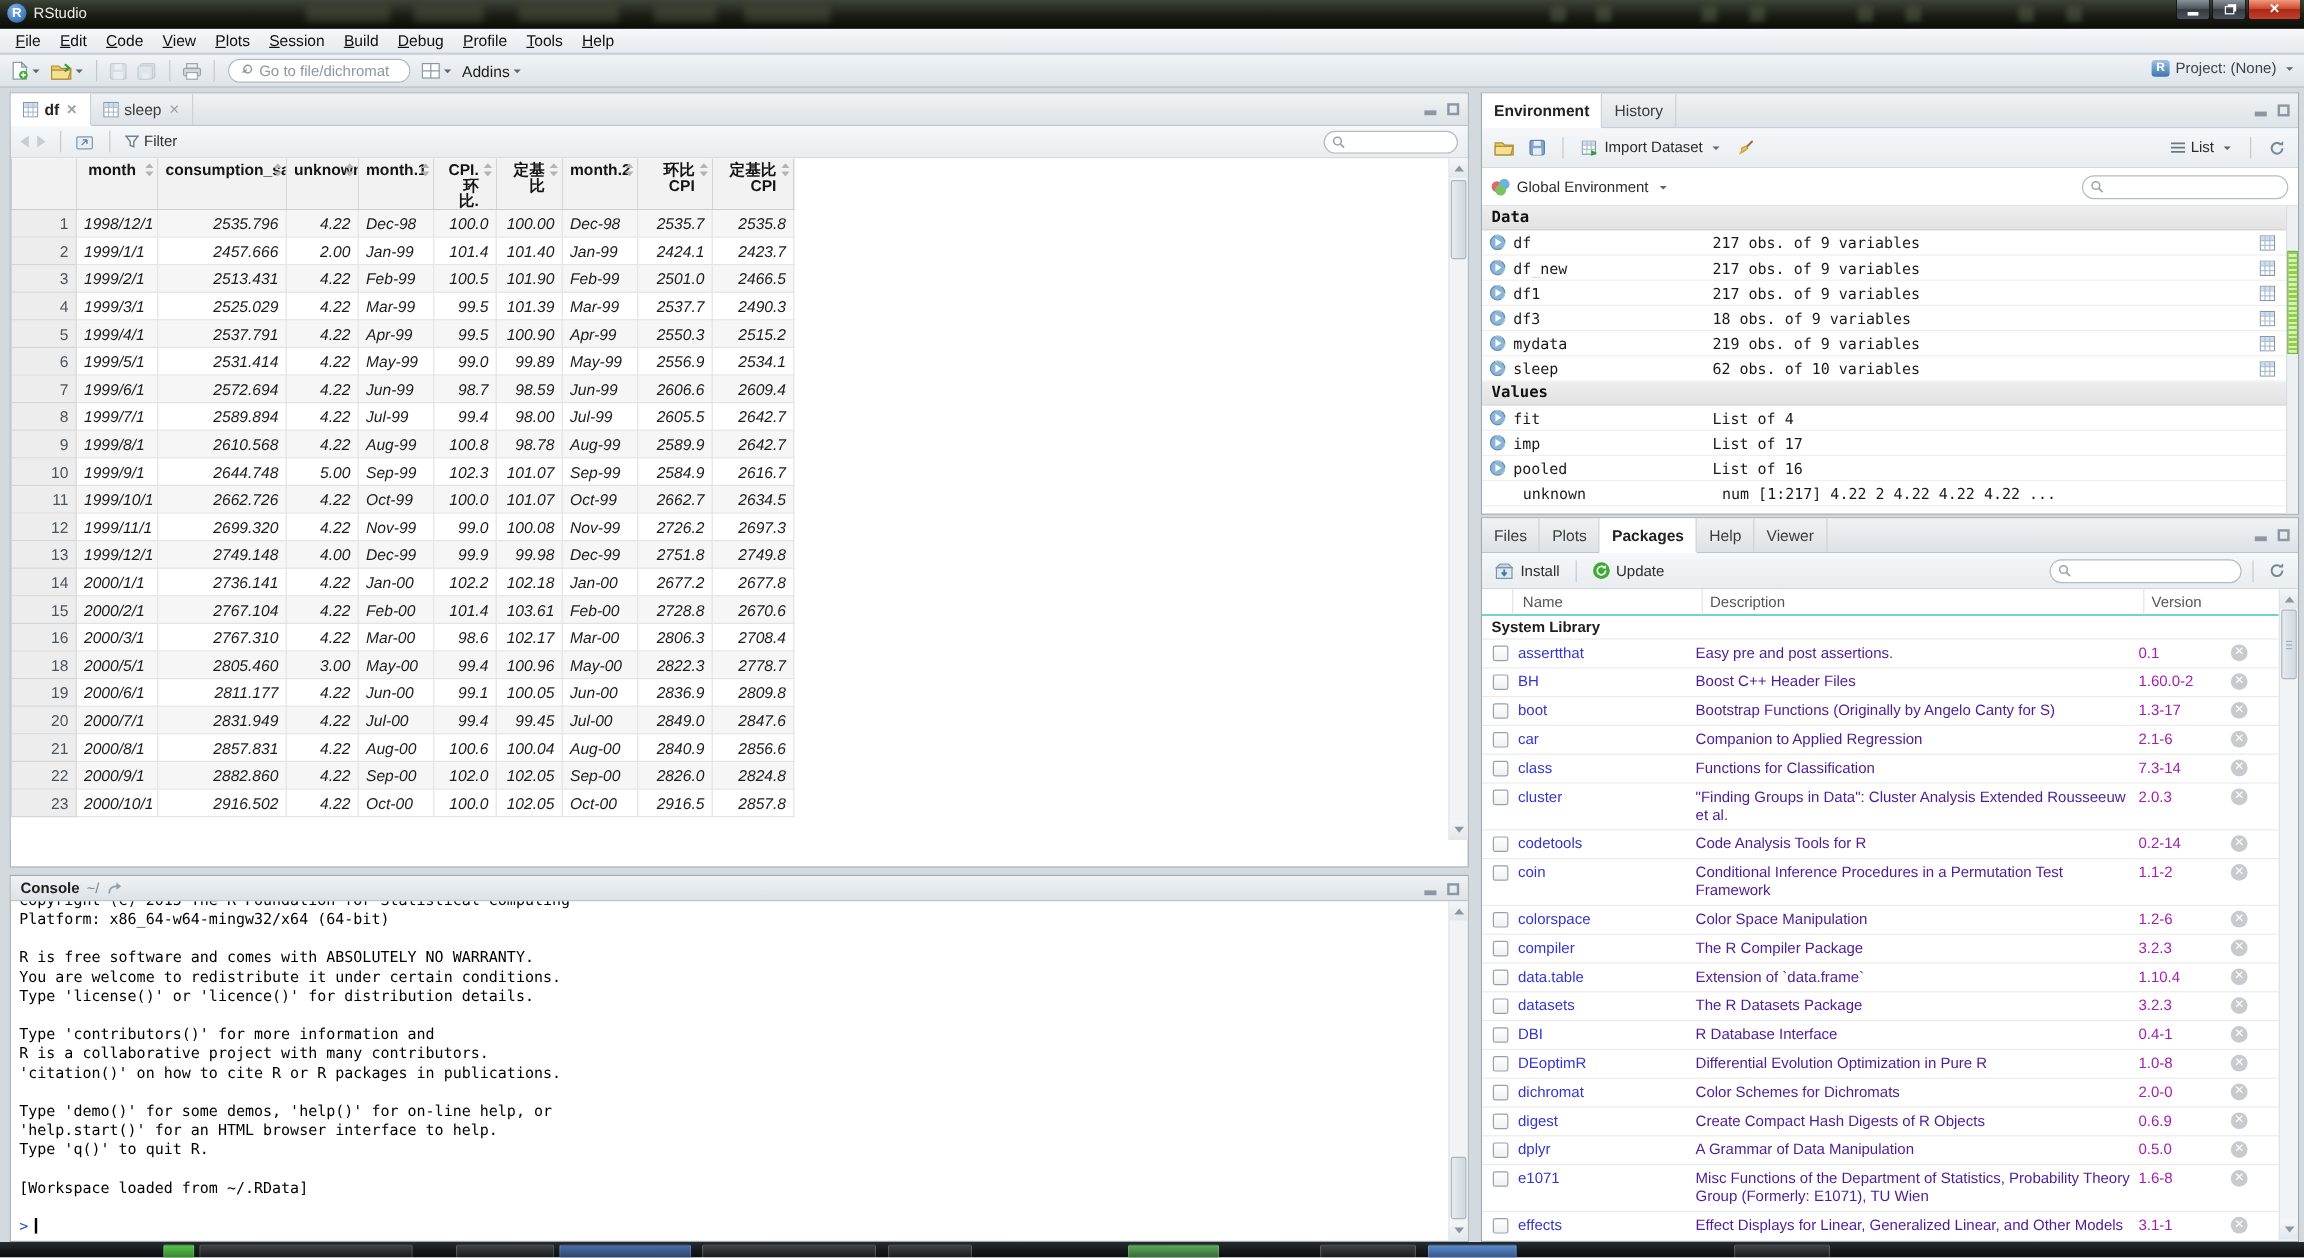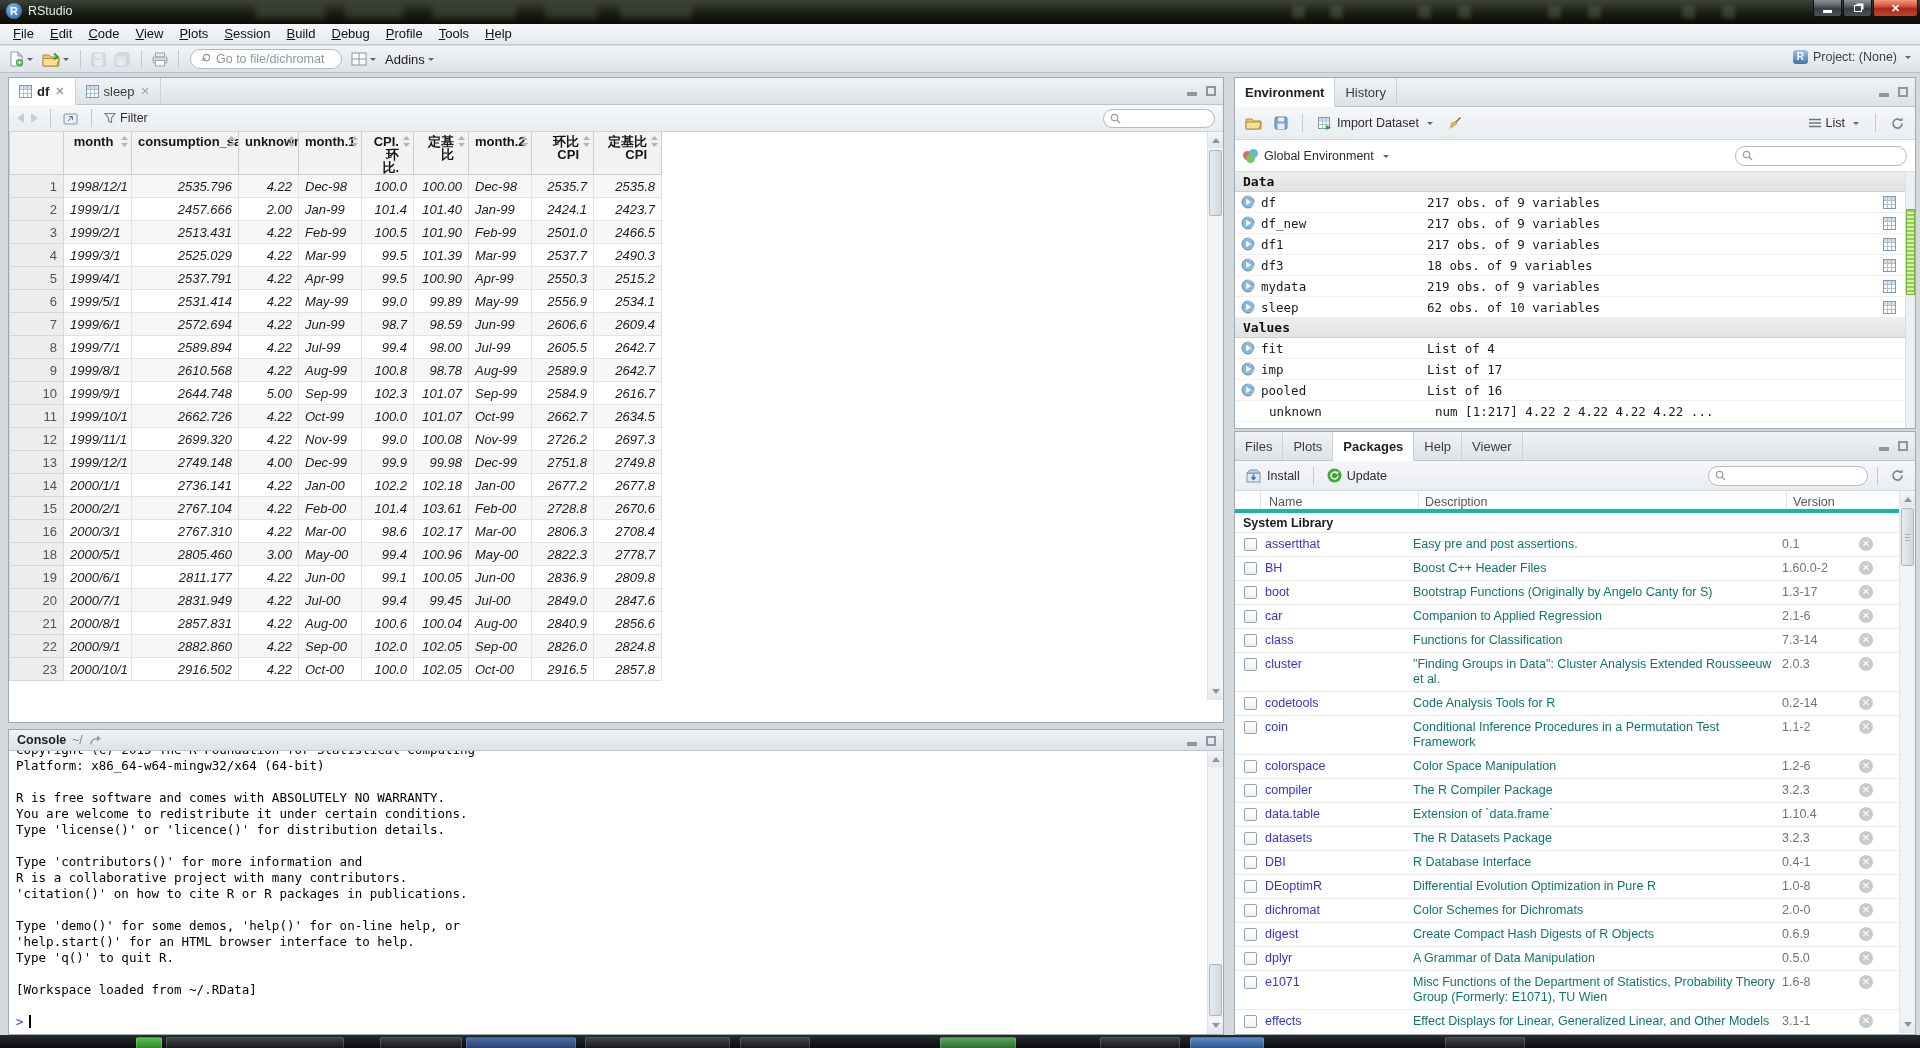--- a/index.html
+++ b/index.html
@@ -129,33 +129,33 @@
     background:repeating-linear-gradient(180deg,#8ed148 0 2px,#d8eebd 2px 4px)}
 
   
   #pkg-pane{left:1234px;top:431px;width:682px;height:604px}
   #pkg-pane .tabbar{height:29px}
   .pkg-toolbar{position:absolute;top:29px;left:0;right:0;height:30px;background:linear-gradient(#f5f7f9,#e9edf0);
     border-bottom:1px solid #d3d9de;display:flex;align-items:center;gap:4px;padding:0 7px}
   .pkg-search{width:160px;height:20px;margin-left:auto;border:1px solid #b2bac2;border-radius:10px;
     background:#fff;display:flex;align-items:center;gap:4px;padding:0 6px}
   .pkg-colhead{position:absolute;top:59px;left:0;right:16px;height:22px;display:flex;align-items:center;
-    border-bottom:4px solid #14b8a6;font-size:12.5px;color:#565656}
+    border-bottom:1px solid #14b8a6;font-size:12.5px;color:#565656}
   .pkg-colhead .c0{width:26px;border-right:1px solid #e4e4e4;height:100%}
   .pkg-colhead .c1{width:158px;padding-left:8px;border-right:1px solid #e4e4e4;height:100%;line-height:22px}
   .pkg-colhead .c2{width:368px;padding-left:6px;border-right:1px solid #e4e4e4;height:100%;line-height:22px}
   .pkg-colhead .c3{width:86px;padding-left:6px;height:100%;line-height:22px}
   .pkg-list{position:absolute;top:81px;left:0;right:16px;bottom:1px;overflow:hidden}
   .pkg-sec{height:20px;font-weight:bold;font-size:12.5px;color:#1c1c1c;padding:3px 0 0 8px;border-bottom:1px solid #eaeaea}
   .pkg-row{display:flex;align-items:flex-start;border-bottom:1px solid #ebebeb;padding:3px 0 4px;font-size:12.5px}
   .pkg-check{width:13px;height:13px;margin:2px 0 0 9px;flex:none;border:1px solid #97a1ab;border-radius:2px;
     background:linear-gradient(#fff,#eef1f4)}
   .pkg-name{width:148px;margin-left:8px;flex:none;color:#3535cc;padding-top:1px;overflow:hidden;white-space:nowrap}
-  .pkg-desc{width:362px;flex:none;color:#0f766e;line-height:15px;padding-top:1px}
-  .pkg-ver{width:84px;flex:none;padding:1px 0 0 7px;color:#737373}
+  .pkg-desc{width:362px;flex:none;color:#4c1d95;line-height:15px;padding-top:1px}
+  .pkg-ver{width:84px;flex:none;padding:1px 0 0 7px;color:#a21caf}
   .pkg-x{width:14px;height:14px;flex:none;border-radius:50%;background:#c7cbce;color:#fff;
     font-size:10px;line-height:14px;text-align:center;margin-top:1px}
   .pkg-vscroll{position:absolute;top:59px;right:0;bottom:1px;width:16px;background:#f1f3f5;border-left:1px solid #e1e4e7}
   .grip{position:absolute;left:3px;right:3px;top:50%;height:1px;background:#9fb0be;box-shadow:0 -3px 0 #9fb0be,0 3px 0 #9fb0be}
 
   
   .taskbar{position:absolute;left:0;right:0;bottom:0;height:13px;background:linear-gradient(#272c30,#0a0c0d);z-index:60}
   .tb-item{position:absolute;top:2px;height:13px;border:1px solid rgba(255,255,255,.18);border-bottom:none;
     border-radius:2px 2px 0 0;background:linear-gradient(rgba(255,255,255,.14),rgba(255,255,255,.04))}
 

